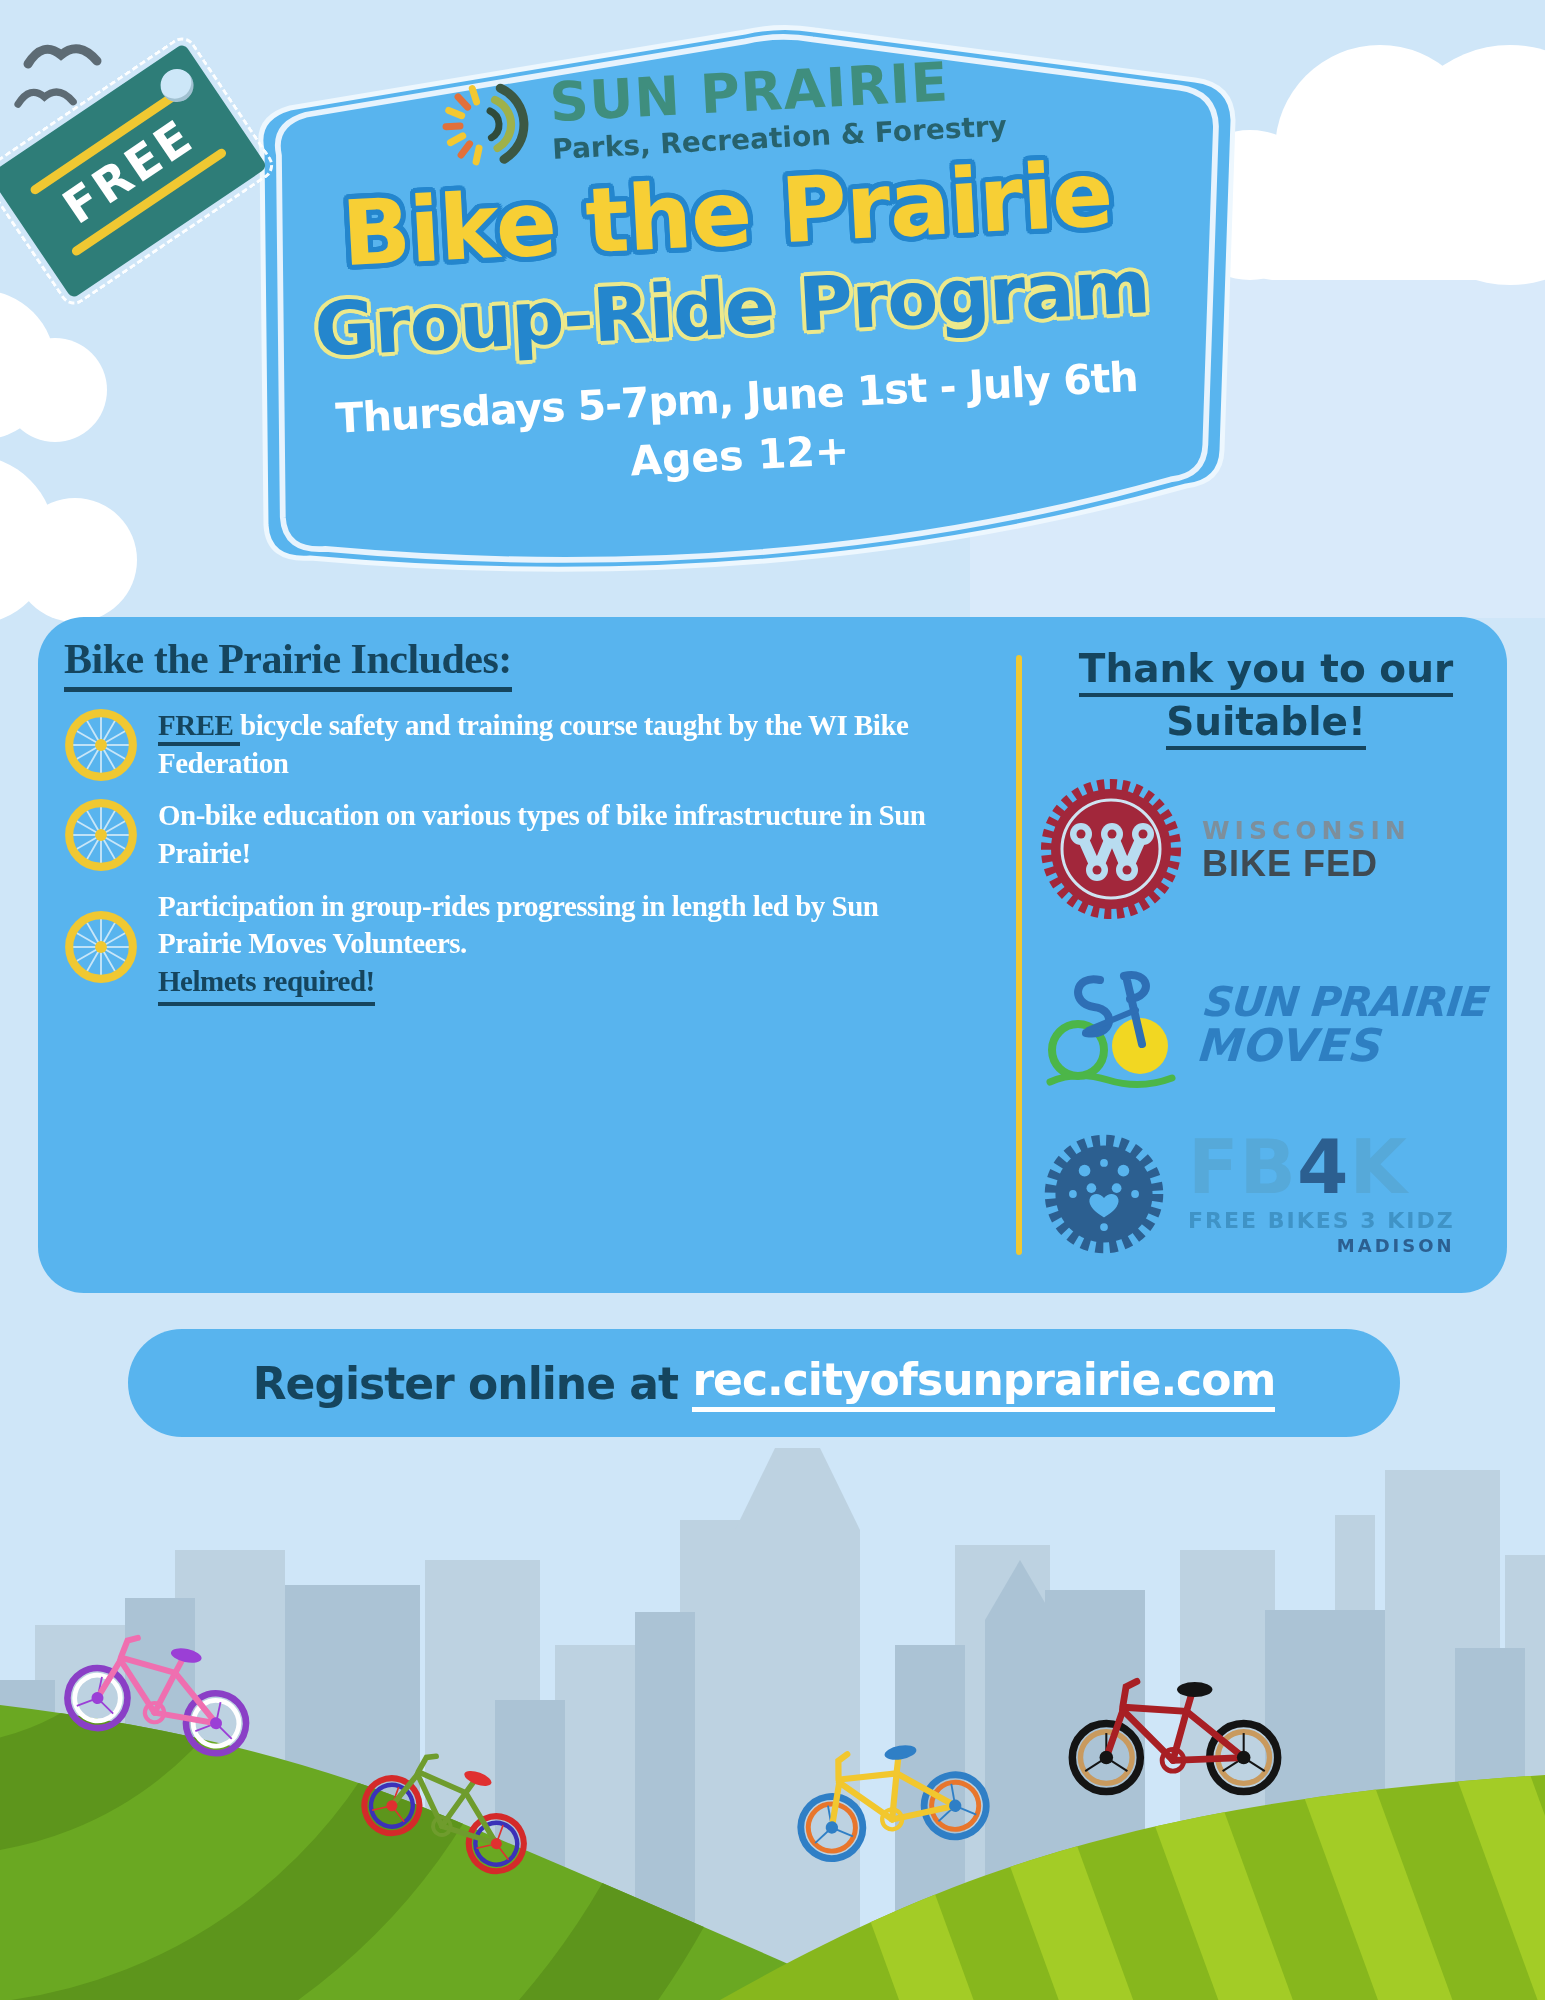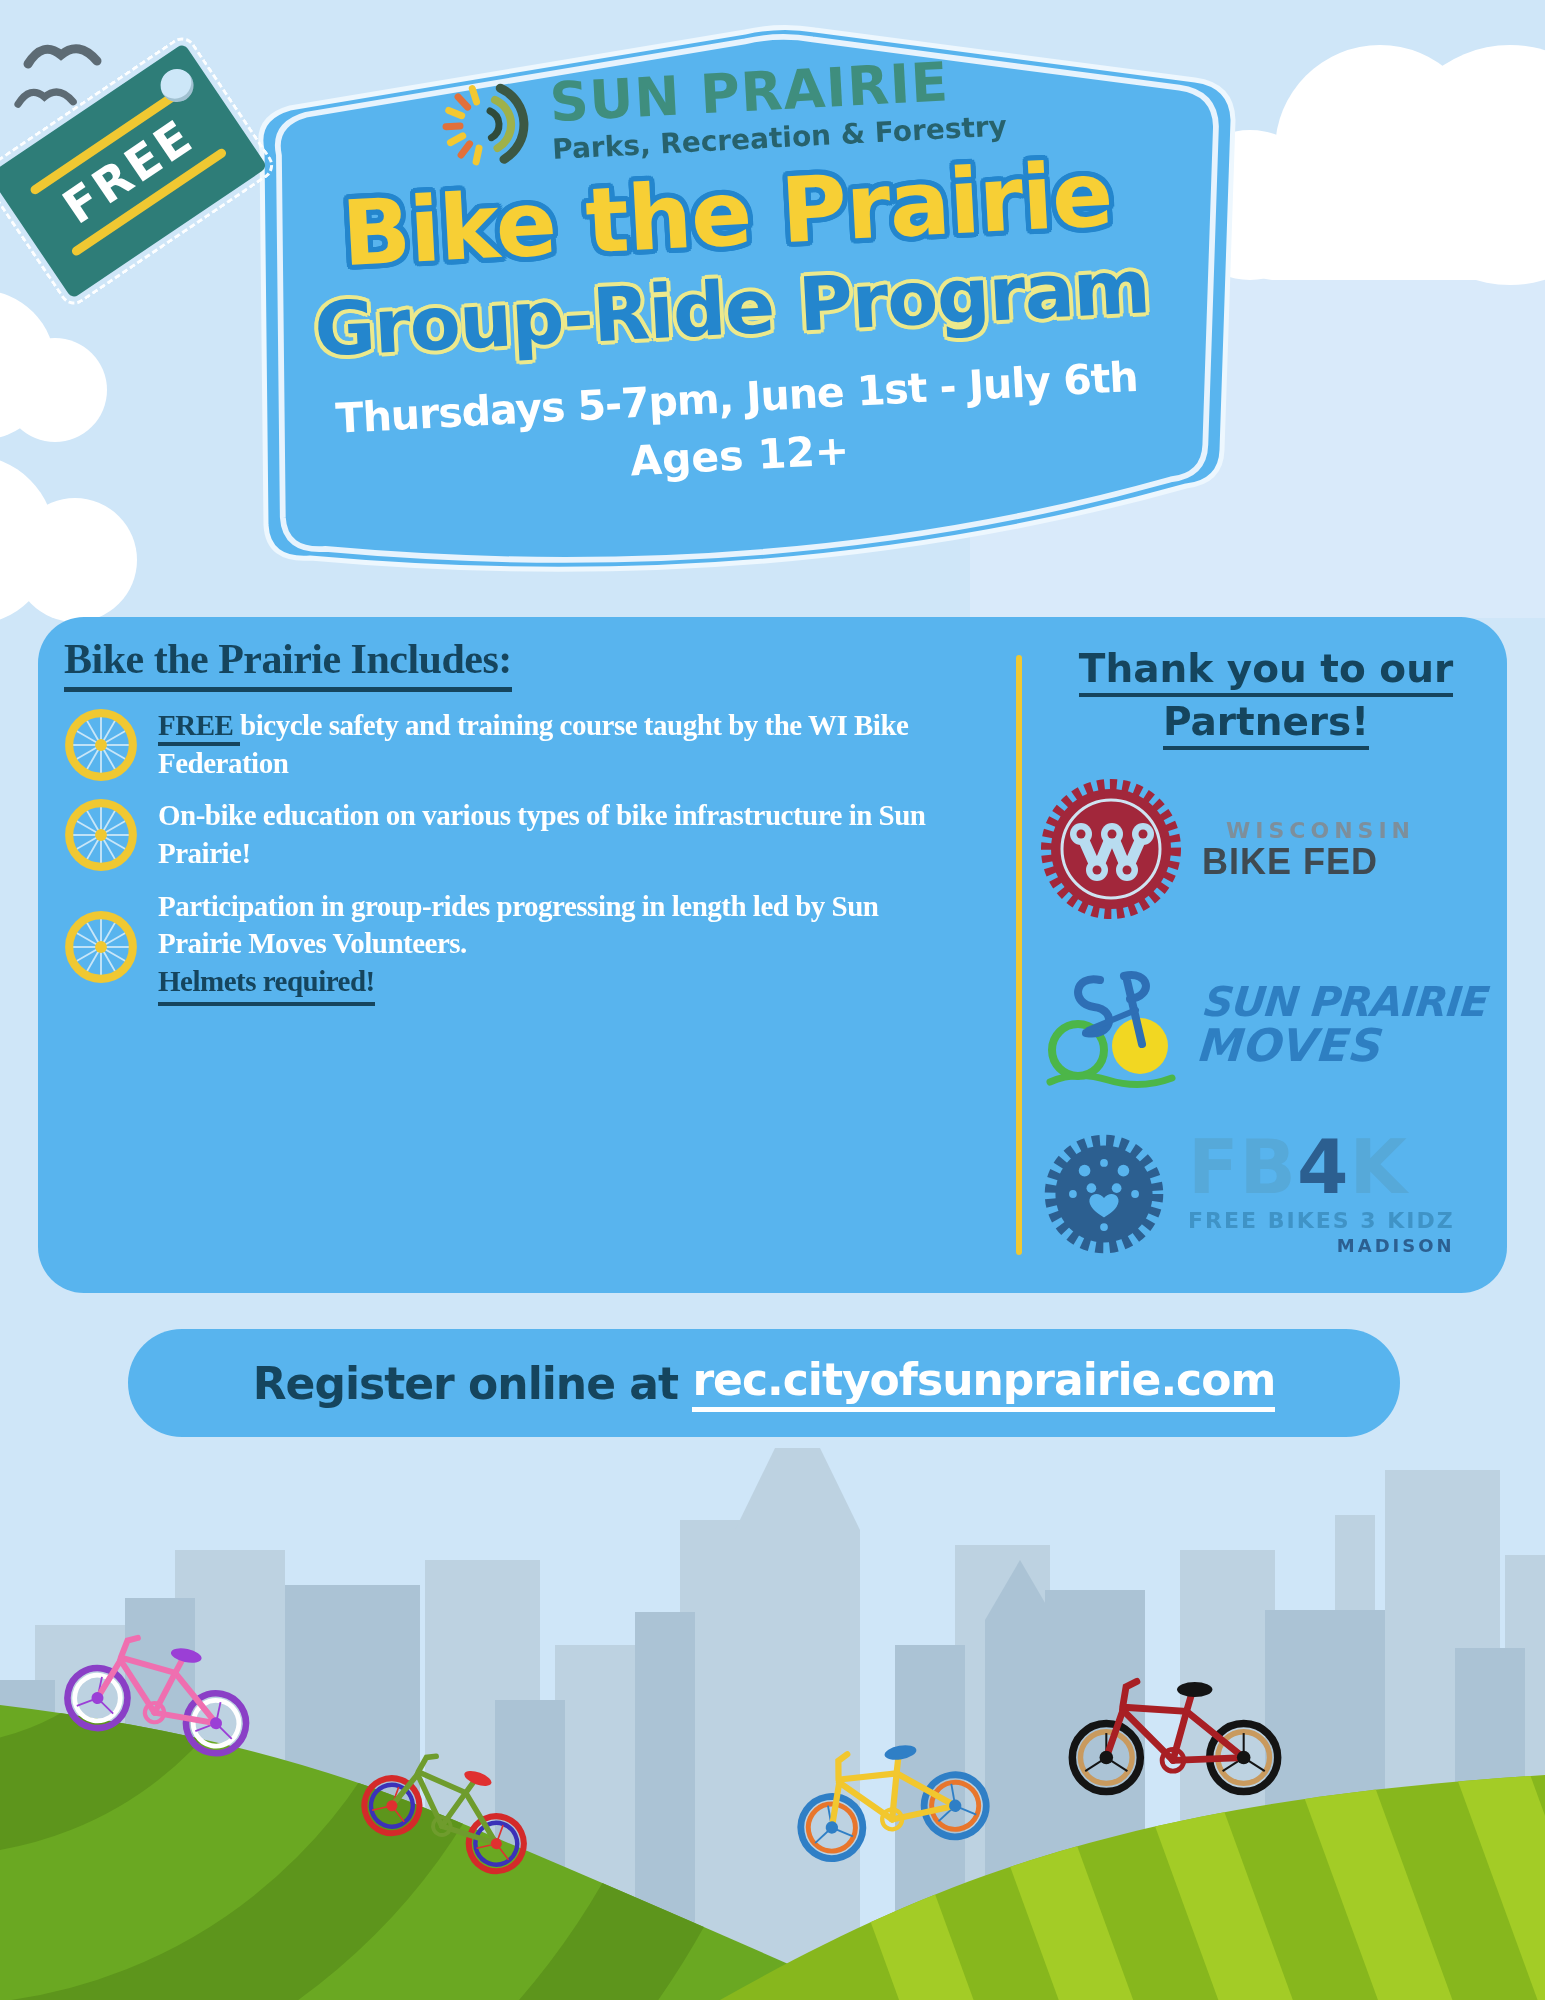--- a/index.html
+++ b/index.html
@@ -40,21 +40,21 @@
   .u{border-bottom:4px solid #15455e;padding-bottom:1px;}
   .block{display:block;width:max-content;}
   .b-bold{font-weight:bold;color:#fff;}
 
   .divider{position:absolute;left:978px;top:38px;width:6px;height:600px;background:#f0c832;border-radius:3px;}
 
   .col-right{position:absolute;left:998px;top:26px;width:460px;text-align:center;}
   .p-head{font-size:39px;font-weight:bold;color:#15455e;line-height:1.35;}
   .p-head span{border-bottom:4px solid #15455e;padding-bottom:2px;}
   .partner{display:flex;align-items:center;gap:16px;text-align:left;margin-top:26px;}
-  .bf-top{font-size:22px;font-weight:bold;color:#7d8f9c;letter-spacing:5px;margin-left:24px;}
+  .bf-top{font-size:25px;font-weight:bold;color:#7d8f9c;letter-spacing:5px;}
   .bf-bottom{font-family:Liberation Sans, sans-serif;font-size:36px;font-weight:bold;color:#3f4a52;letter-spacing:1px;line-height:1.05;}
   .spm-text{font-style:italic;font-weight:bold;color:#2e7fc2;transform:skewX(-6deg);line-height:1.0;}
   .spm-l1{font-size:41px;letter-spacing:-1px;}
   .spm-l2{font-size:45px;letter-spacing:1px;}
   .fb4k-name{font-size:74px;font-weight:bold;line-height:.95;letter-spacing:1px;}
   .fb4k-lt{color:#56a9d9;} .fb4k-dk{color:#2c5f90;}
   .fb4k-tag{font-size:22px;font-weight:bold;color:#3f93c6;letter-spacing:2px;margin-top:6px;}
   .fb4k-loc{font-size:18px;font-weight:bold;color:#2c5f90;letter-spacing:3px;text-align:right;margin-top:2px;}
 
   
@@ -282,21 +282,21 @@
         <p class="bullet-text"><span>Participation in group-rides progressing in length led by Sun Prairie Moves Volunteers.</span><span class="navy u block">Helmets required!</span></p>
       </div>
 
     </div>
 
     <div class="divider"></div>
 
     <div class="col-right">
       <div class="p-head">
         <span>Thank you to our</span><br>
-        <span>Partners!</span>
+        <span>Suitable!</span>
       </div>
 
       <div class="partner">
         <svg width="150" height="150" viewBox="0 0 150 150">
           <circle cx="75" cy="75" r="64" fill="none" stroke="#a2273b" stroke-width="12" stroke-dasharray="7 5.5"></circle>
           <circle cx="75" cy="75" r="60" fill="#a2273b"></circle>
           <circle cx="75" cy="75" r="49" fill="none" stroke="#cfe4f2" stroke-width="3"></circle>
           <path d="M45,60 L61,96 L76,60 L91,96 L107,60" fill="none" stroke="#b8dcf0" stroke-width="11" stroke-linejoin="round" stroke-linecap="round"></path>
           <g fill="#b8dcf0">
             <circle cx="45" cy="60" r="11"></circle>

